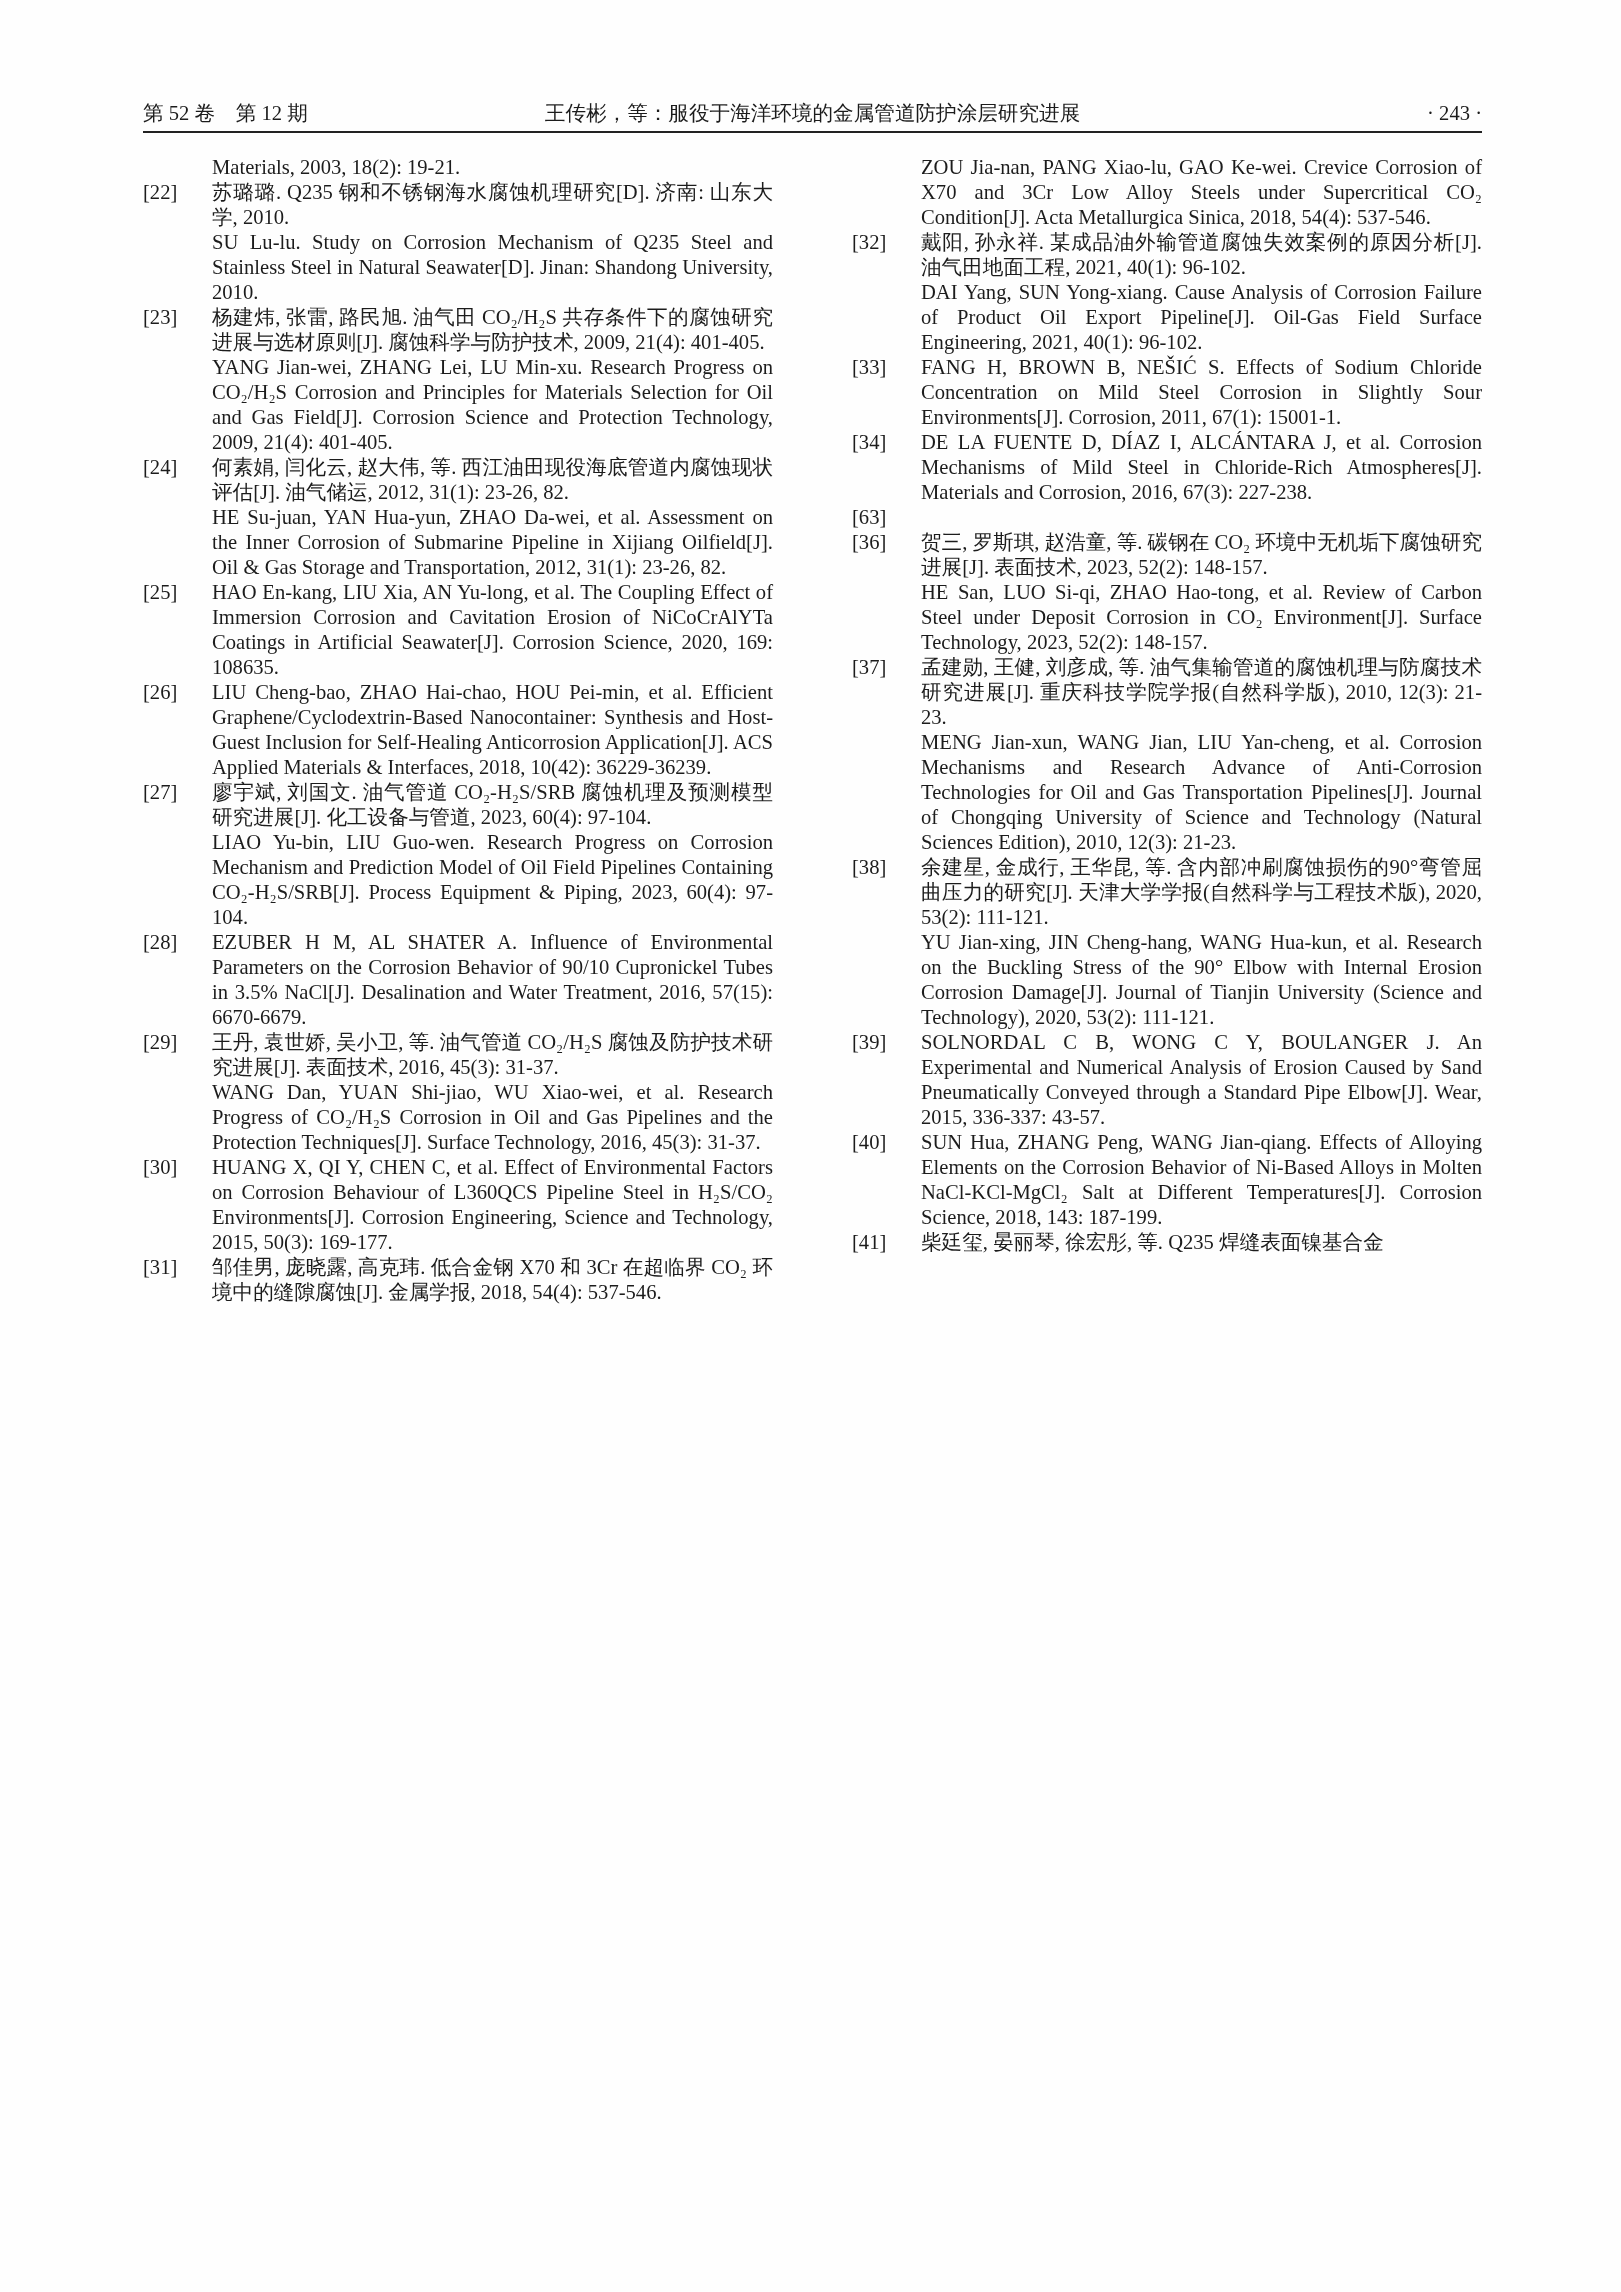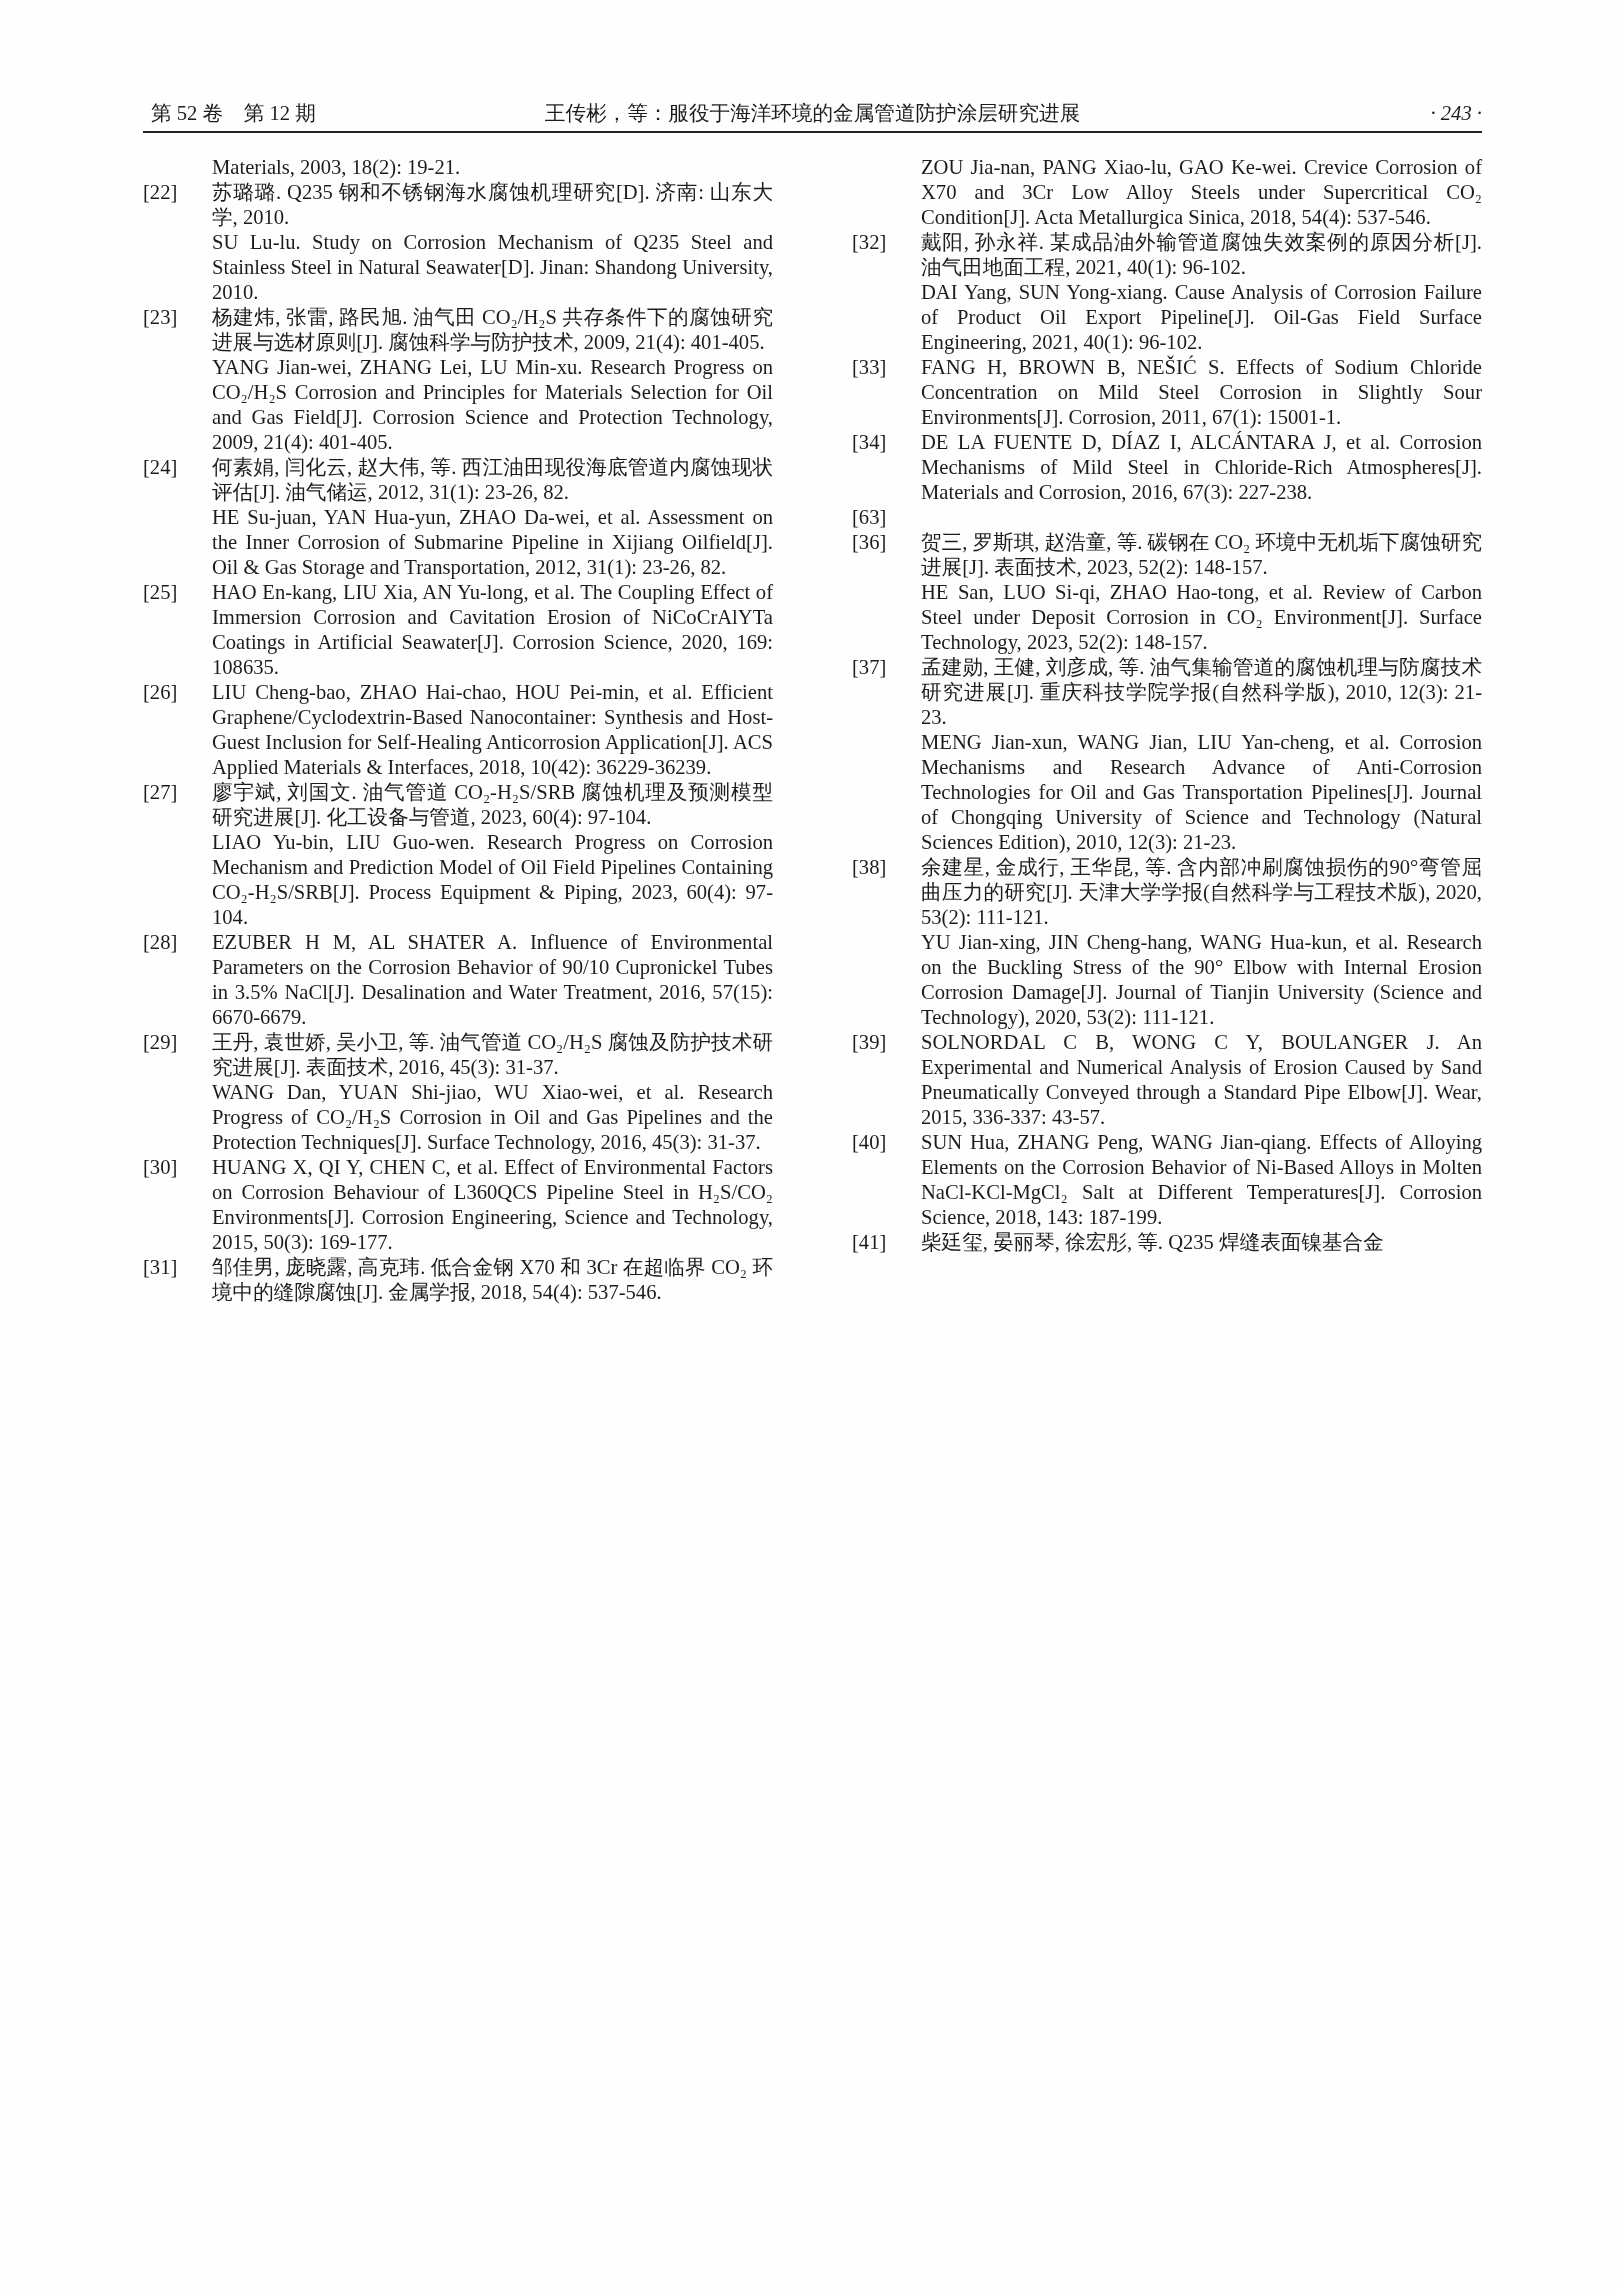--- a/index.html
+++ b/index.html
@@ -15,23 +15,23 @@
   }
   .page-header {
     position: absolute;
     top: 100px;
     left: 143px;
     width: 1339px;
     height: 27.4px;
     font-size: 20.6px;
     line-height: 27.4px;
   }
-  .hdr-left  { position: absolute; left: 8px; top: 0; white-space: nowrap; }
+  .hdr-left  { position: absolute; left: 0; top: 0; white-space: nowrap; }
   .hdr-center{ position: absolute; left: 50%; top: 0; transform: translateX(-50%); white-space: nowrap; }
-  .hdr-right { position: absolute; right: 0; top: 0; white-space: nowrap; font-style: italic; }
+  .hdr-right { position: absolute; right: 0; top: 0; white-space: nowrap; }
   .header-rule {
     position: absolute;
     top: 131px;
     left: 143px;
     width: 1339px;
     border-top: 2px solid #222222;
   }
   .columns {
     position: absolute;
     top: 155px;

